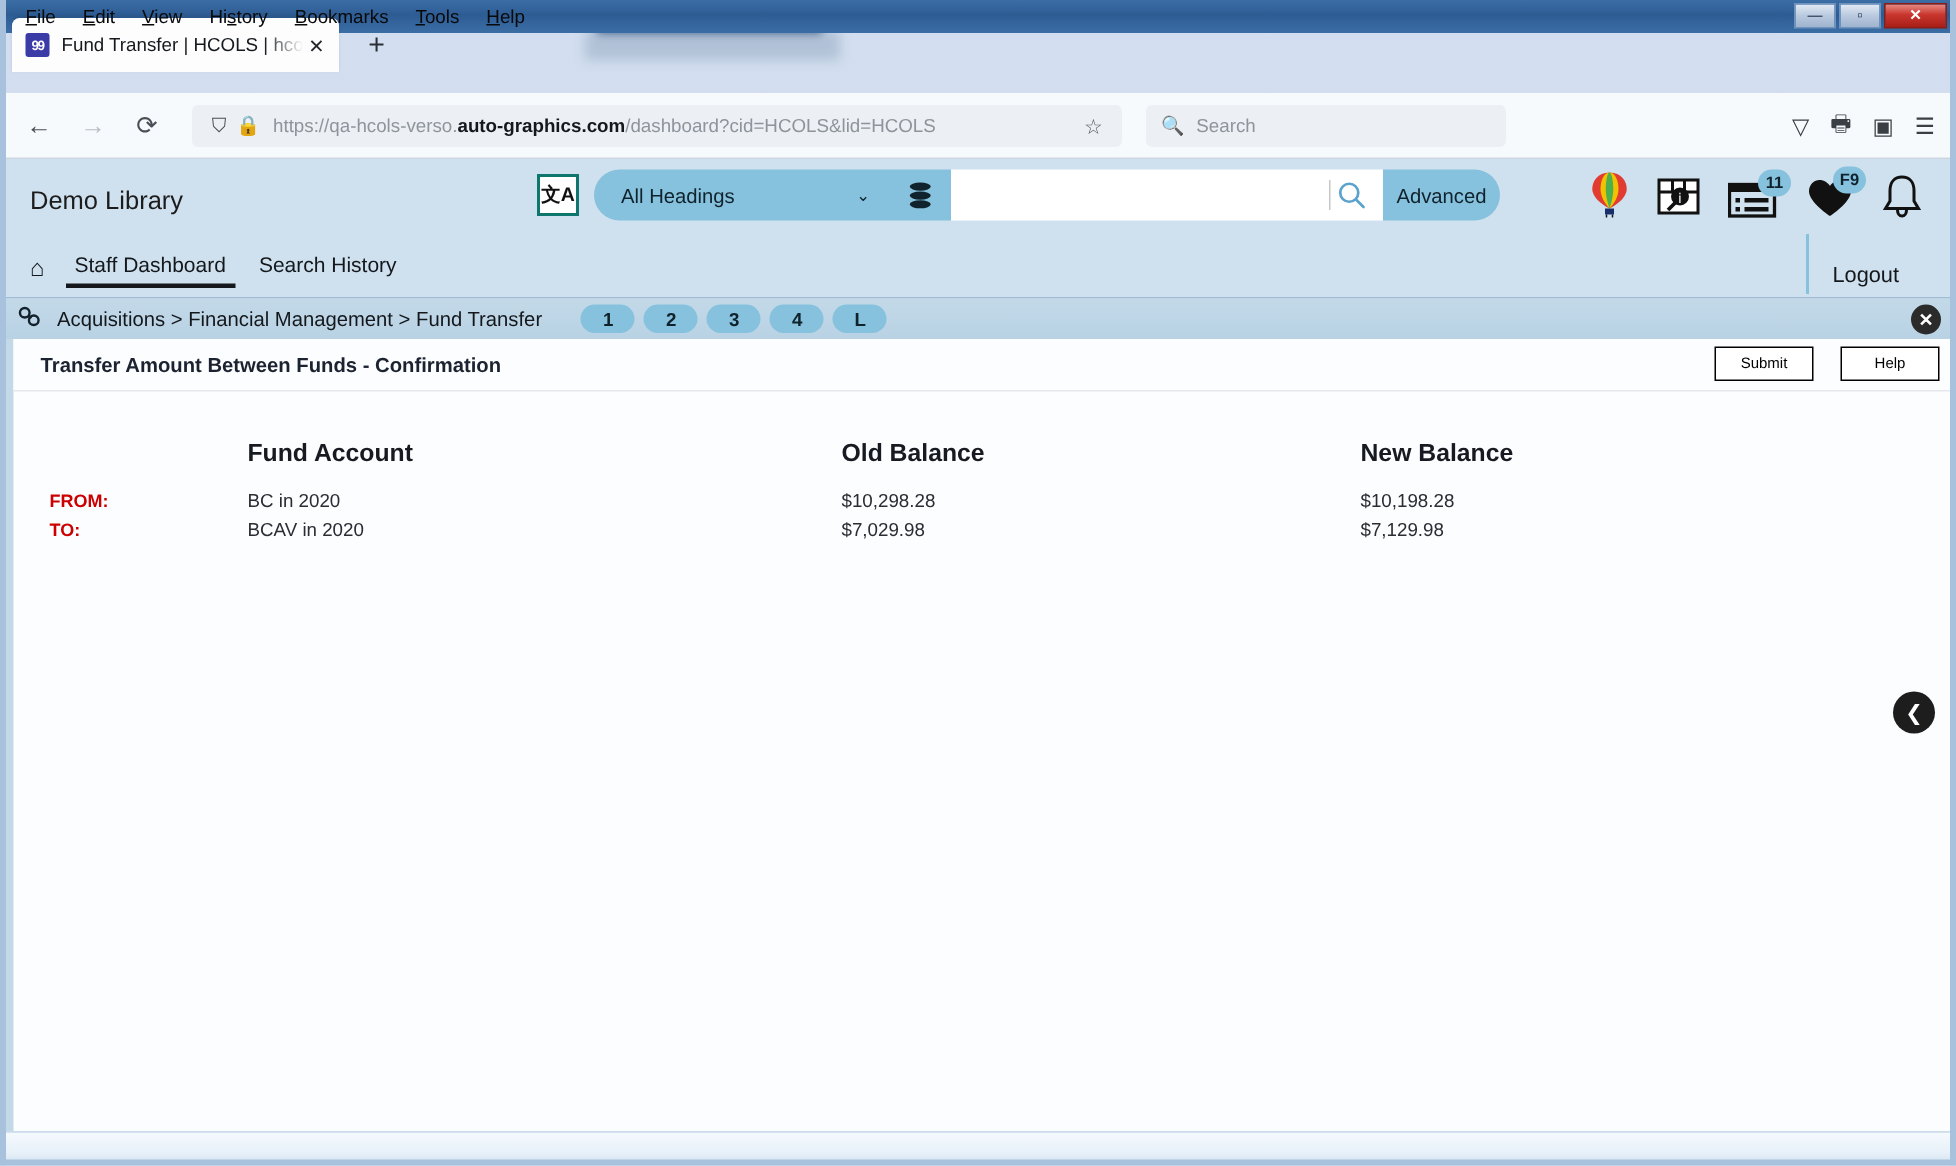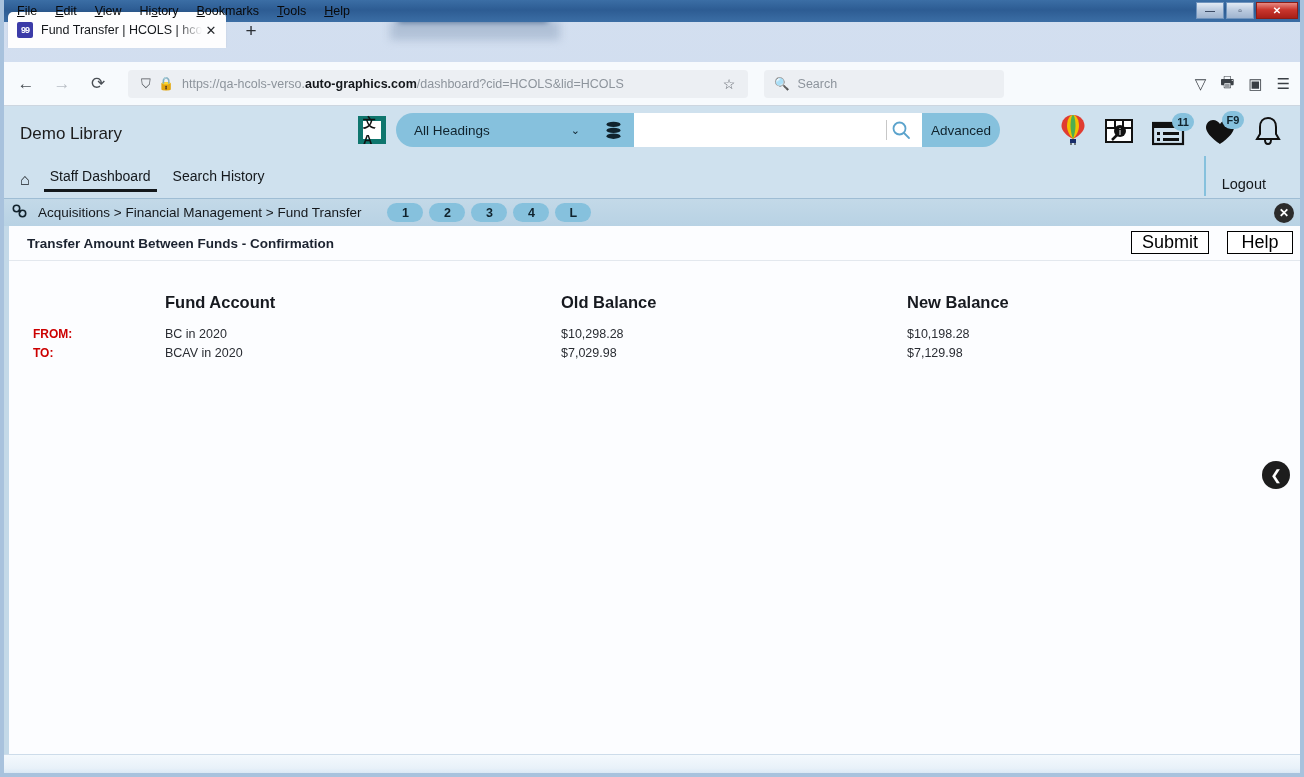--- a/index.html
+++ b/index.html
@@ -151,21 +151,21 @@
     display: flex; align-items: center;
   }
   .brand {
     margin-left: 20px; font-size: 17px; color: #1c1c1c;
   }
   .hdr-center {
     position: absolute; left: 358px; top: 7px;
     display: flex; align-items: center; gap: 0;
   }
   .translate-ico {
-    width: 28px; height: 28px; border: 5px solid #0f766e; background: #fff;
+    width: 28px; height: 28px; border: 2px solid #0f766e; background: #fff;
     display: flex; align-items: center; justify-content: center;
     font-size: 13px; font-weight: bold; color: #111; margin-right: 10px;
   }
   .scope-select {
     width: 196px; height: 34px; background: #86c1dd;
     border-radius: 17px 0 0 17px;
     display: flex; align-items: center; padding: 0 12px 0 18px;
     font-size: 13.5px; color: #10232d;
   }
   .scope-select .chev { margin-left: auto; font-size: 11px; }
@@ -261,21 +261,21 @@
   }
   .page-titlebar {
     position: relative; height: 34px;
     display: flex; align-items: center; padding-left: 18px;
     background: #fcfdff;
   }
   .page-title { font-size: 13.5px; font-weight: bold; color: #1c2330; }
   .page-actions { position: absolute; right: 11px; top: 5px; display: flex; gap: 18px; }
   .pbtn {
     min-width: 66px; height: 23px; border: 1px solid #000; background: #fff;
-    font-size: 18px; color: #000;
+    font-size: 10px; color: #000;
     display: flex; align-items: center; justify-content: center; padding: 0 10px;
   }
   .divider-line { height: 1px; background: #e3e8ee; }
 
   
   .content { position: relative; padding: 32px 0 0 24px; }
   .amt-heading {
     font-size: 17px; font-weight: bold; color: #cc0000; margin-bottom: 12px;
   }
   .ftable { border-collapse: collapse; }

